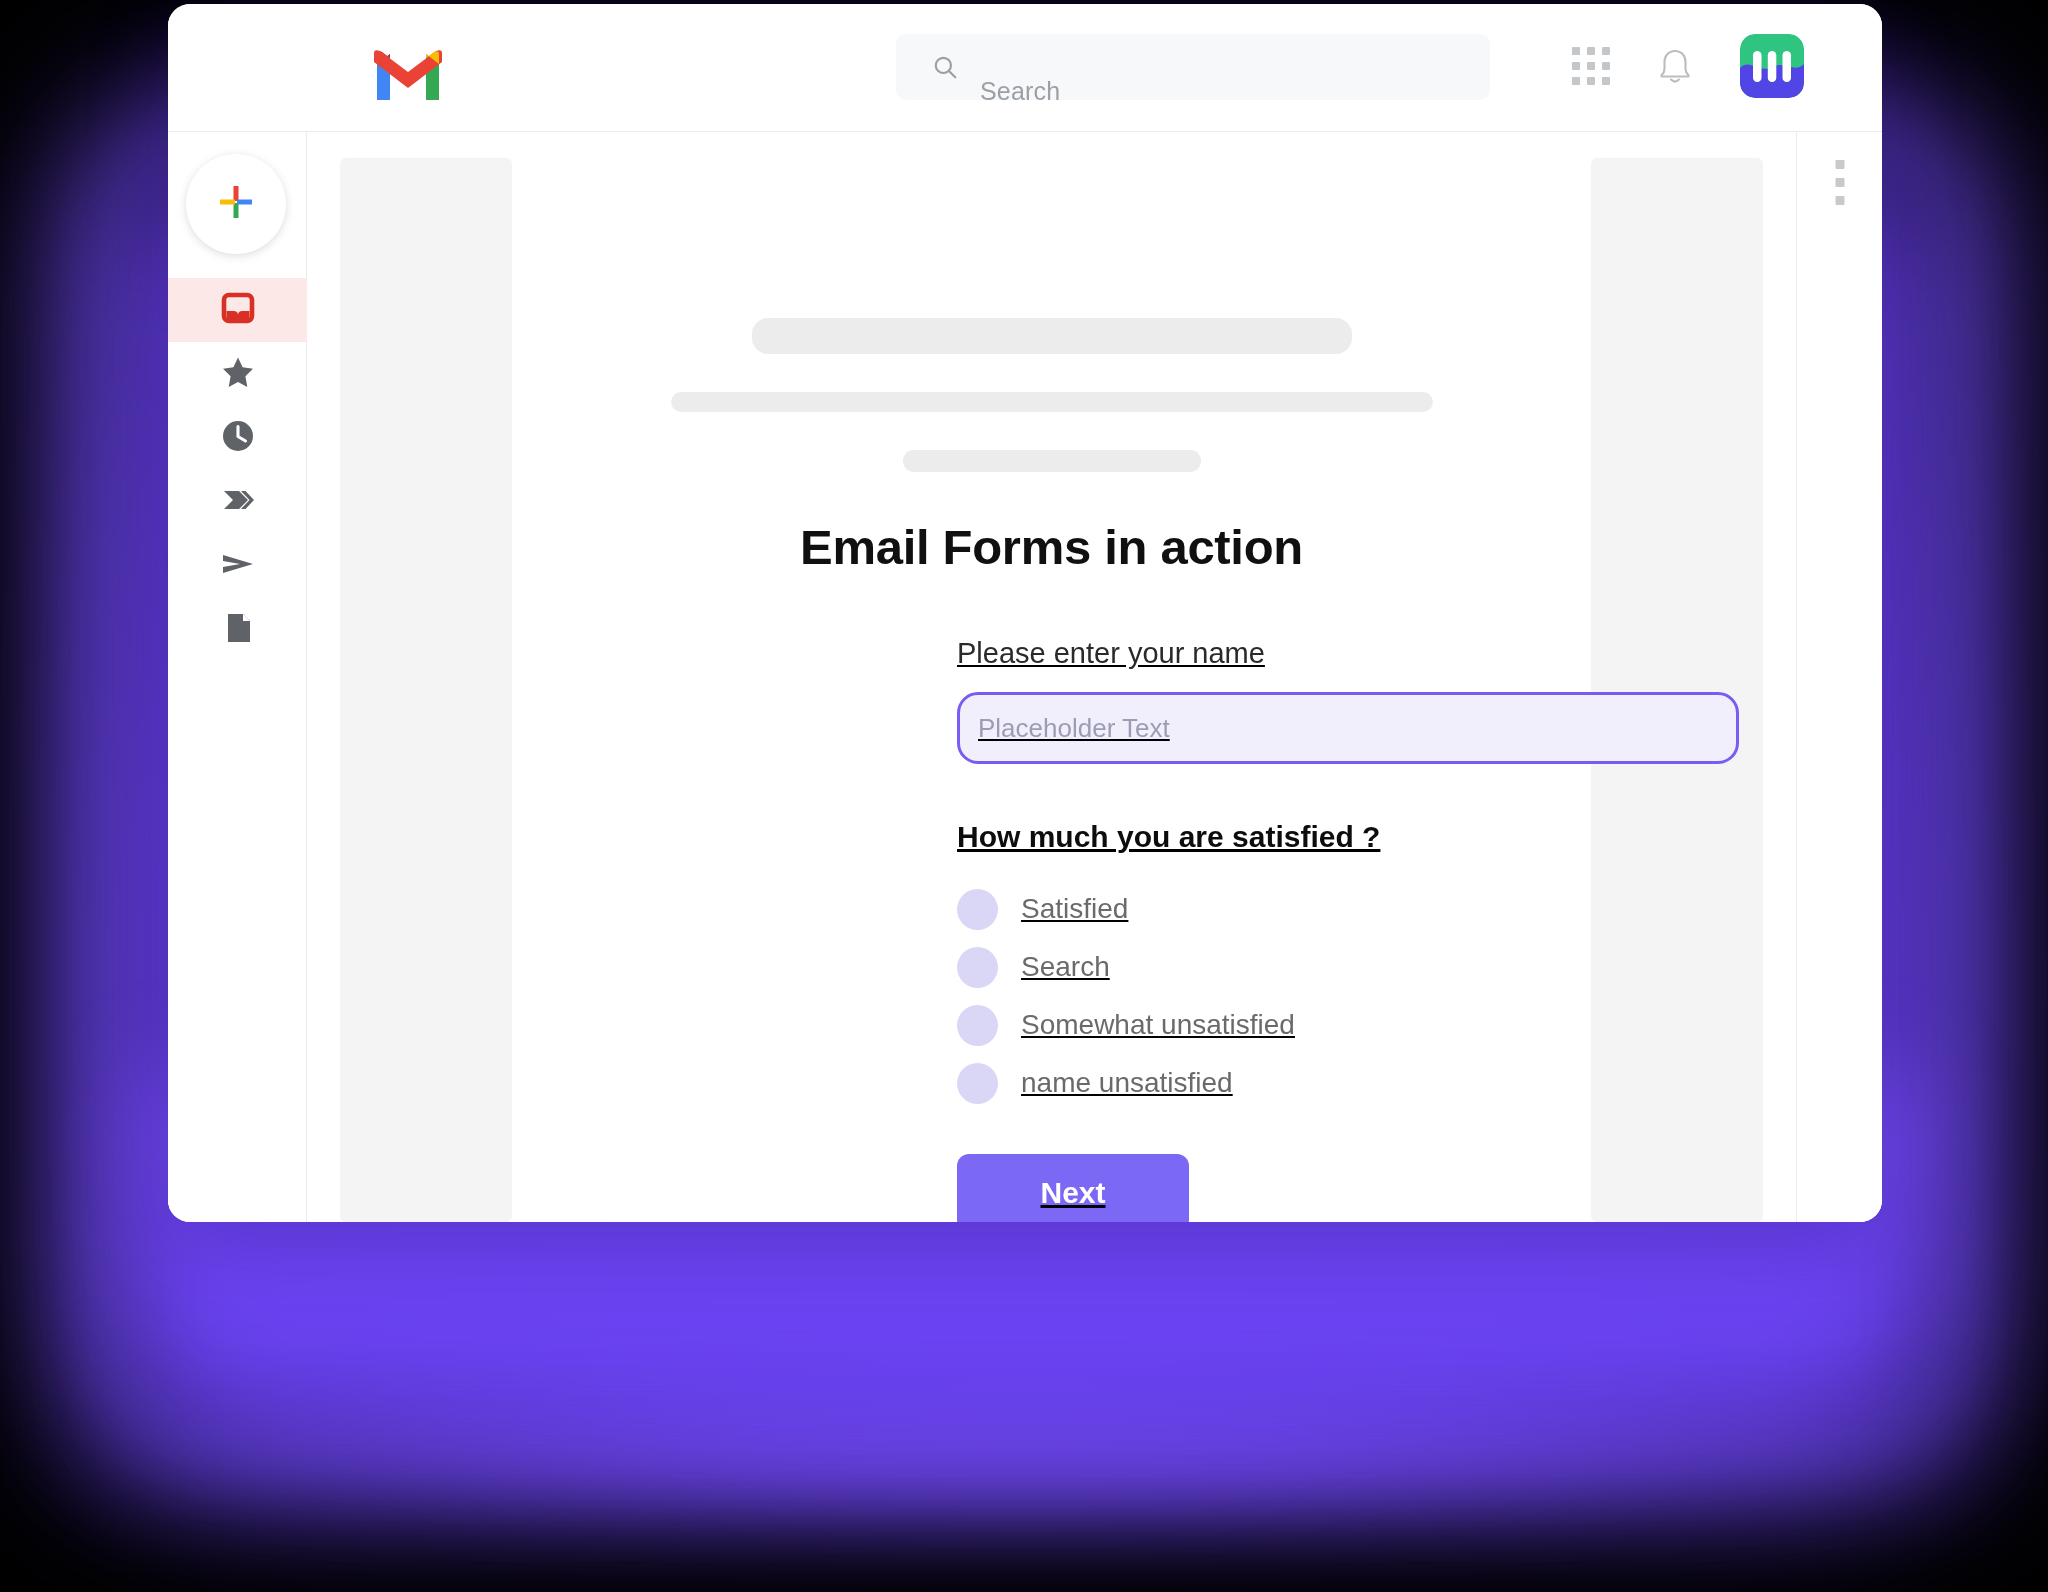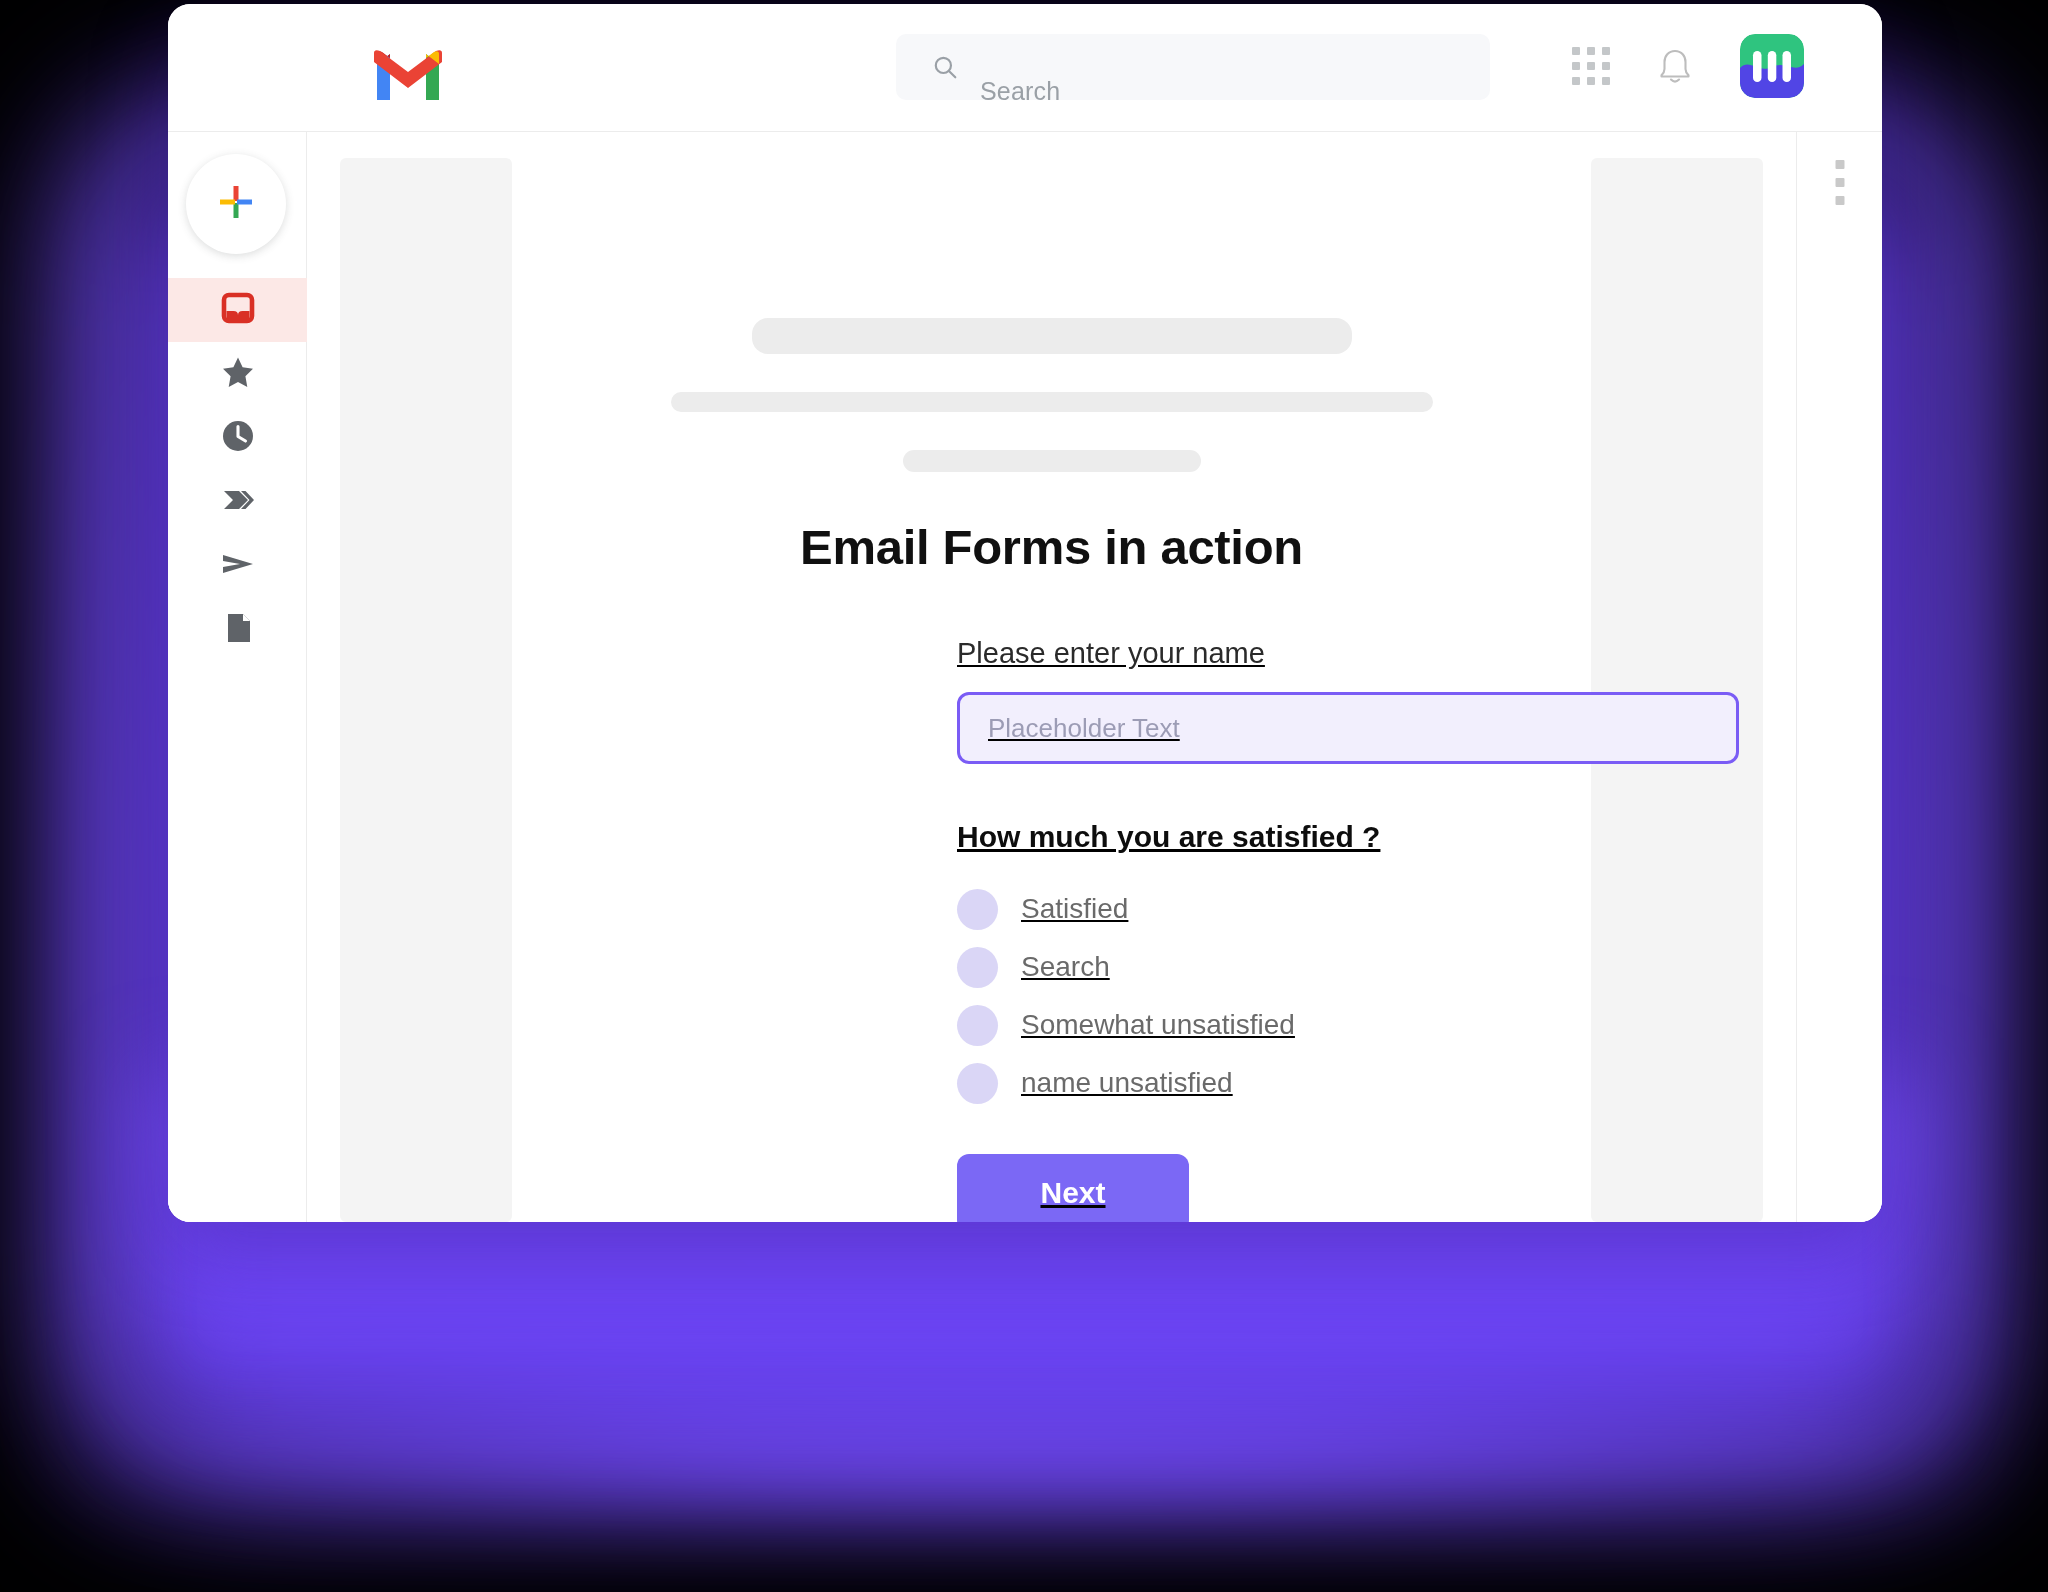--- a/index.html
+++ b/index.html
@@ -242,24 +242,24 @@
     font-weight: 500;
     margin-top: 62px;
   }
 
   .text-input {
     margin-top: 22px;
     width: 782px;
     height: 72px;
     border: 3px solid #7a5cf5;
     background: #f2effd;
-    border-radius: 12px;
-    display: flex;
-    align-items: center;
-    padding-left: 28px;
+    border-radius: 21px;
+    display: flex;
+    align-items: center;
+    padding-left: 18px;
     font-size: 26px;
     color: #9c9cb5;
     cursor: text;
   }
 
   .question {
     font-size: 30px;
     font-weight: bold;
     color: #0d0d0d;
     margin-top: 56px;

